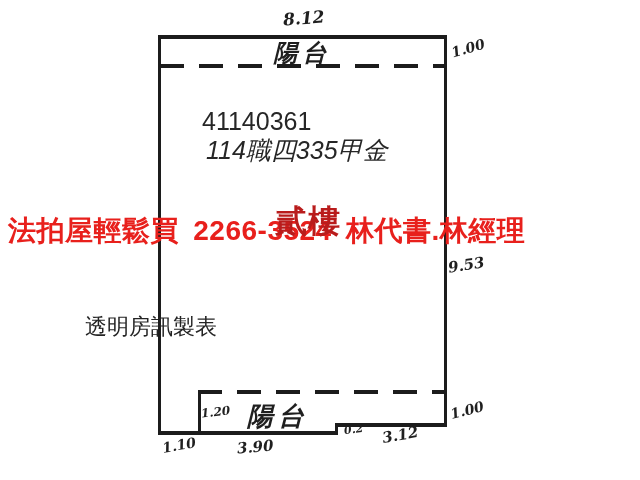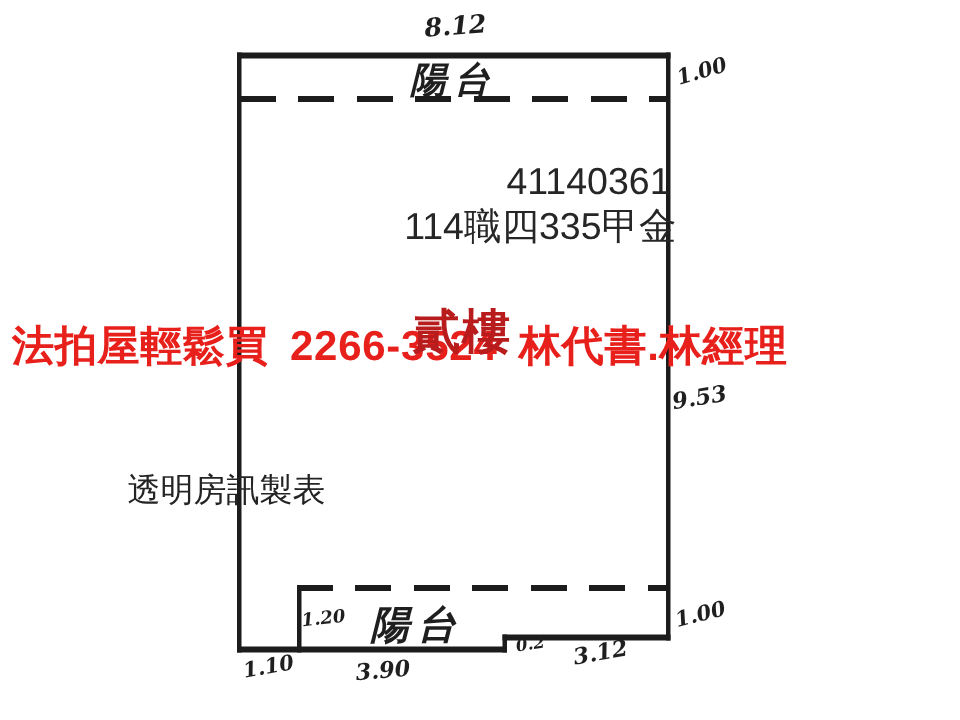--- a/index.html
+++ b/index.html
@@ -11,21 +11,21 @@
   .dashline{
     position:absolute;height:4px;
     background:repeating-linear-gradient(90deg,#1c1c1c 0 24px,transparent 24px 39px);
   }
   .cjk{position:absolute;color:#1f1f1f;white-space:nowrap;}
   .hand{
     position:absolute;color:#1f1f1f;white-space:nowrap;
     font-family:"DejaVu Serif",serif;font-style:italic;font-weight:bold;
   }
   .balcony-label{font-weight:bold;letter-spacing:5px;font-style:italic;}
-  .case-line{position:absolute;left:158px;width:289px;text-align:right;color:#262626;white-space:nowrap;}
+  .case-line{position:absolute;left:158px;width:289px;text-align:left;color:#262626;white-space:nowrap;padding-left:44px;}
   .floor-label{
     position:absolute;left:275px;top:200px;font-size:32px;font-weight:bold;
     letter-spacing:1px;color:#b91c1c;z-index:4;
     font-family:"Liberation Serif",serif;
   }
   .watermark{
     position:absolute;left:8px;top:212px;z-index:3;
     font-size:28px;font-weight:bold;white-space:nowrap;word-spacing:6px;
     letter-spacing:0.5px;
   }
@@ -43,21 +43,21 @@
   <div class="wall" style="left:335px;top:423px;width:3px;height:12px;"></div>
   <div class="wall" style="left:335px;top:423px;width:112px;height:4px;"></div>
 
   <div class="dashline" style="left:160px;top:64px;width:284px;"></div>
   <div class="dashline" style="left:198px;top:390px;width:246px;"></div>
   <div class="wall" style="left:198px;top:390px;width:3px;height:45px;"></div>
 
   <div class="cjk balcony-label" style="left:158px;top:37px;width:289px;text-align:center;font-size:24px;">陽台</div>
 
   <div class="case-line" style="top:107px;font-size:25px;">41140361</div>
-  <div class="case-line" style="top:134px;font-size:25px;left:162px;">114職四335甲金</div>
+  <div class="case-line" style="top:134px;font-size:25px;left:162px;font-style:italic;">114職四335甲金</div>
 
   <div class="watermark" style="color:#e8201c;">法拍屋輕鬆買 2266-3524 林代書.林經理</div>
 
   <div class="floor-label">貳樓</div>
 
   <div class="maker">透明房訊製表</div>
 
   <div class="cjk balcony-label" style="left:247px;top:399px;font-size:26px;">陽台</div>
 
   <div class="hand" style="left:283px;top:8px;font-size:17px;transform:rotate(-4deg);">8.12</div>

